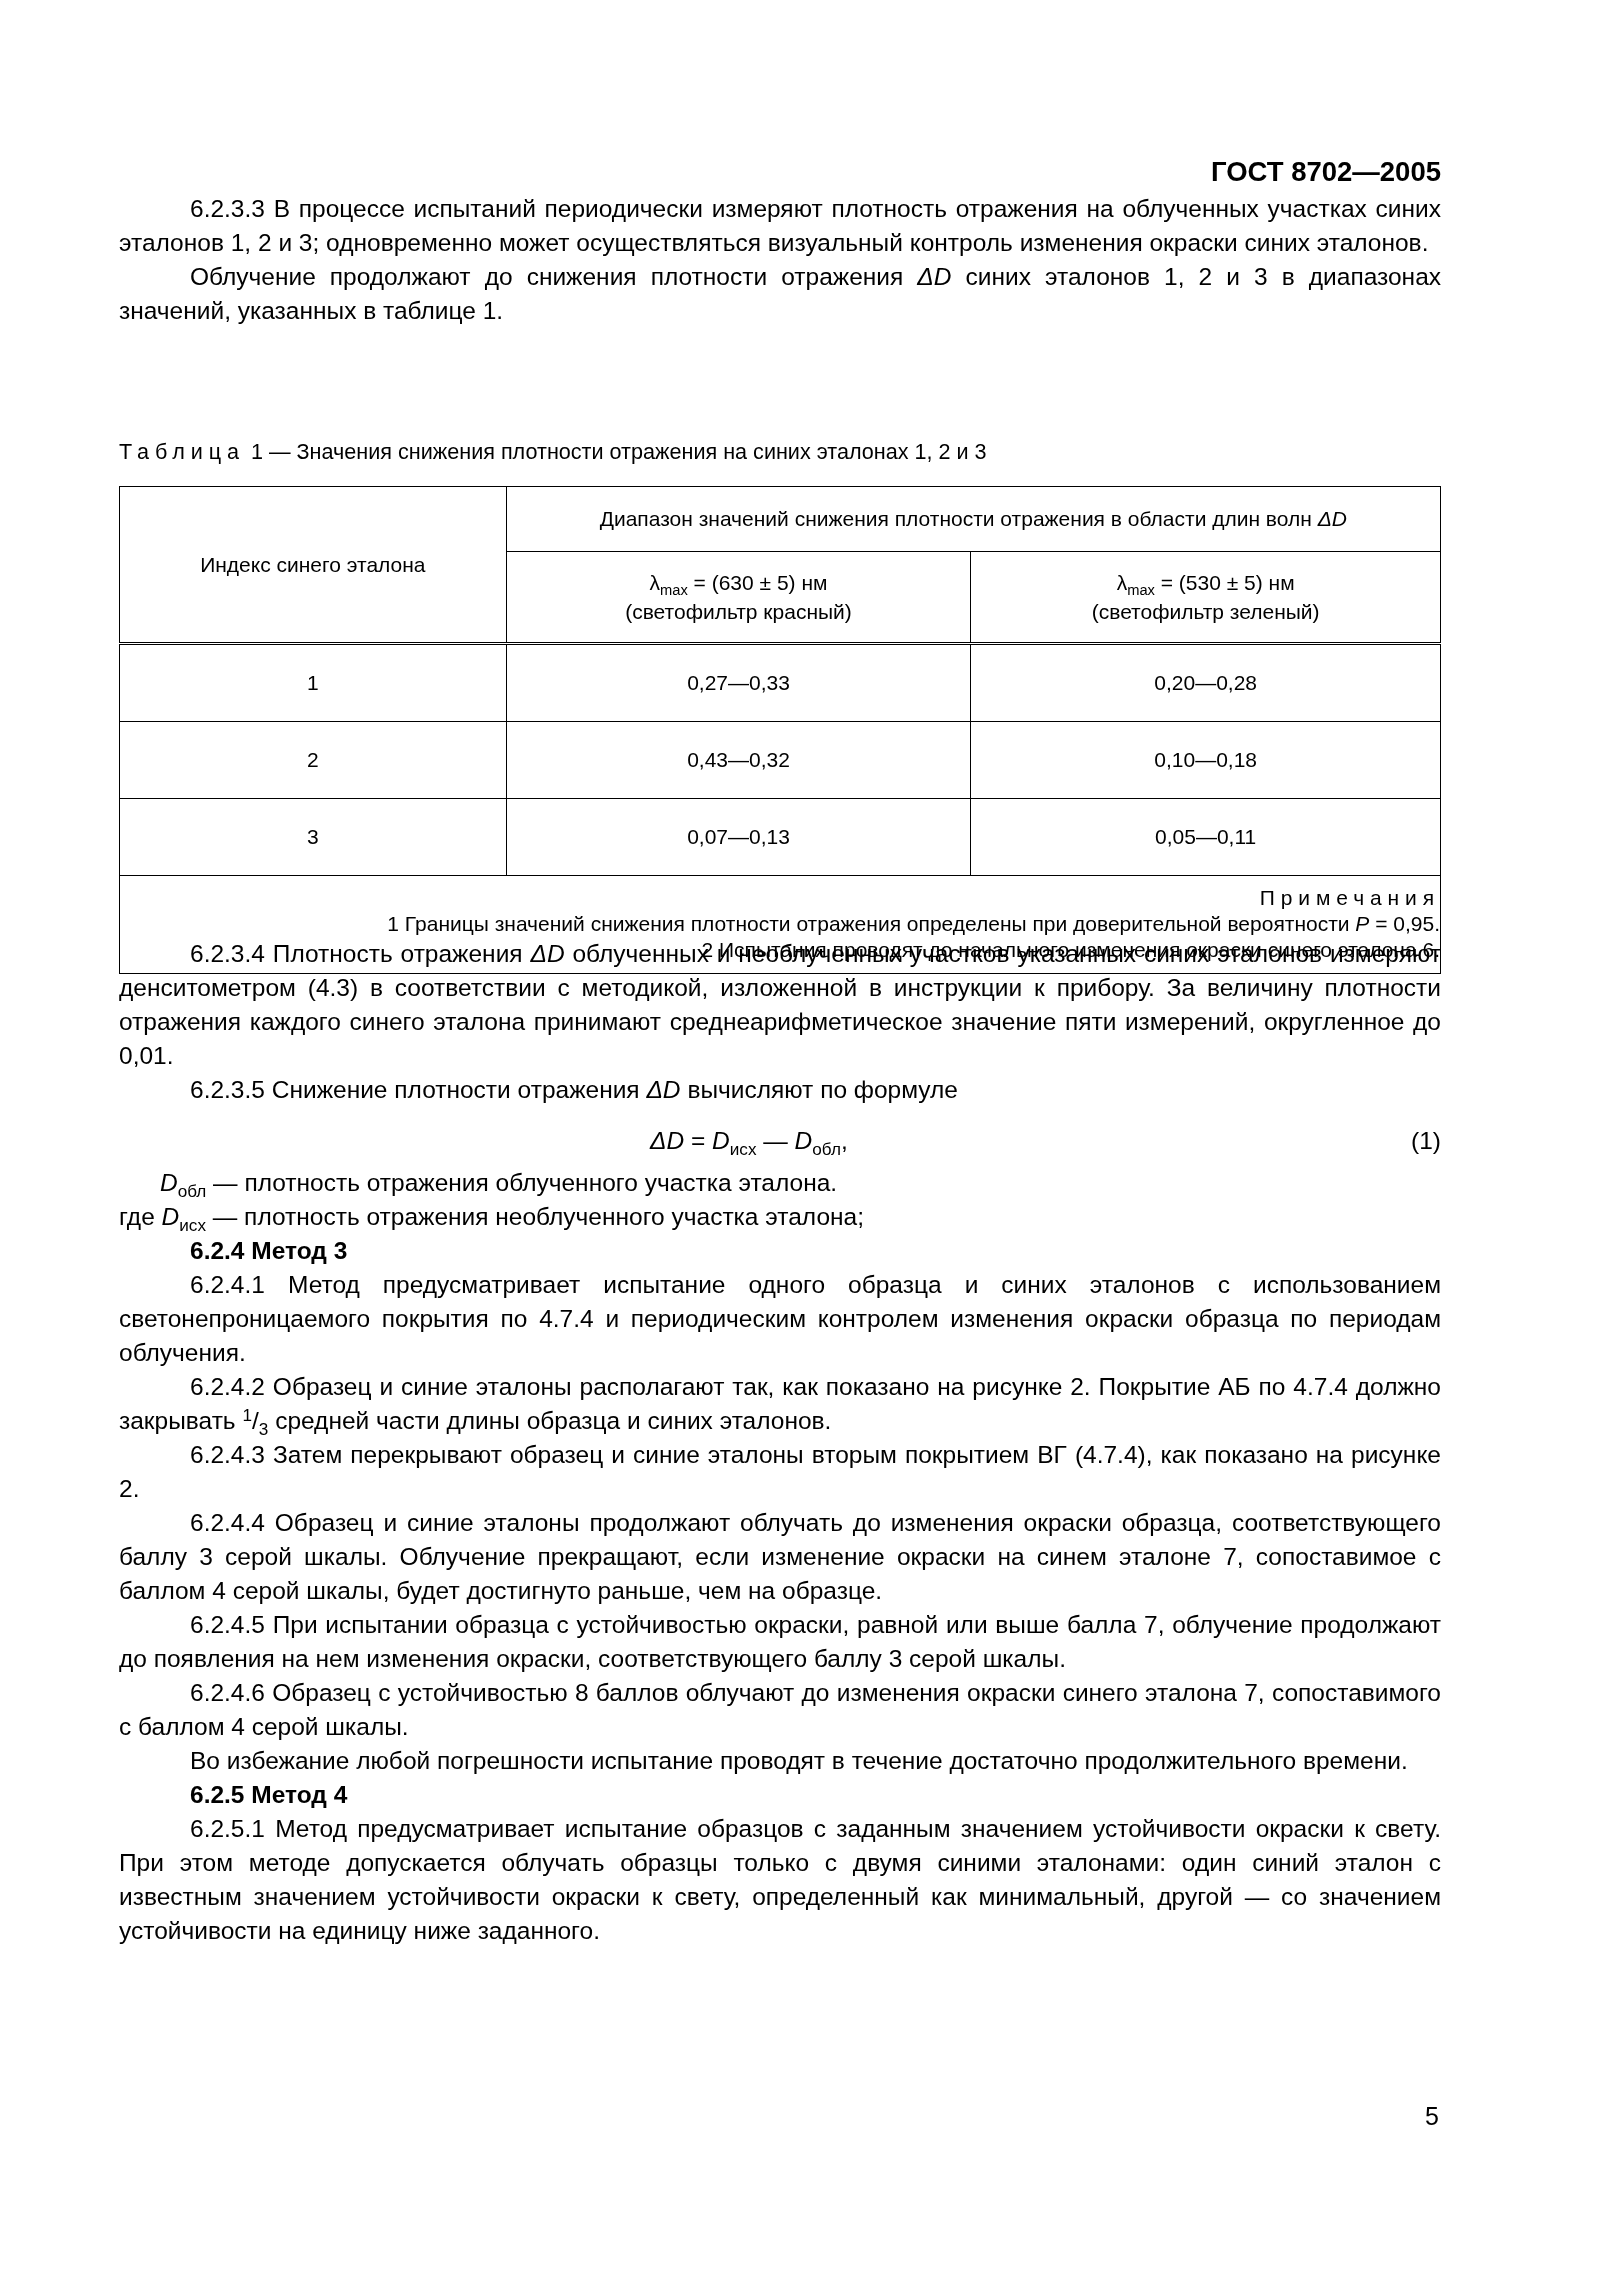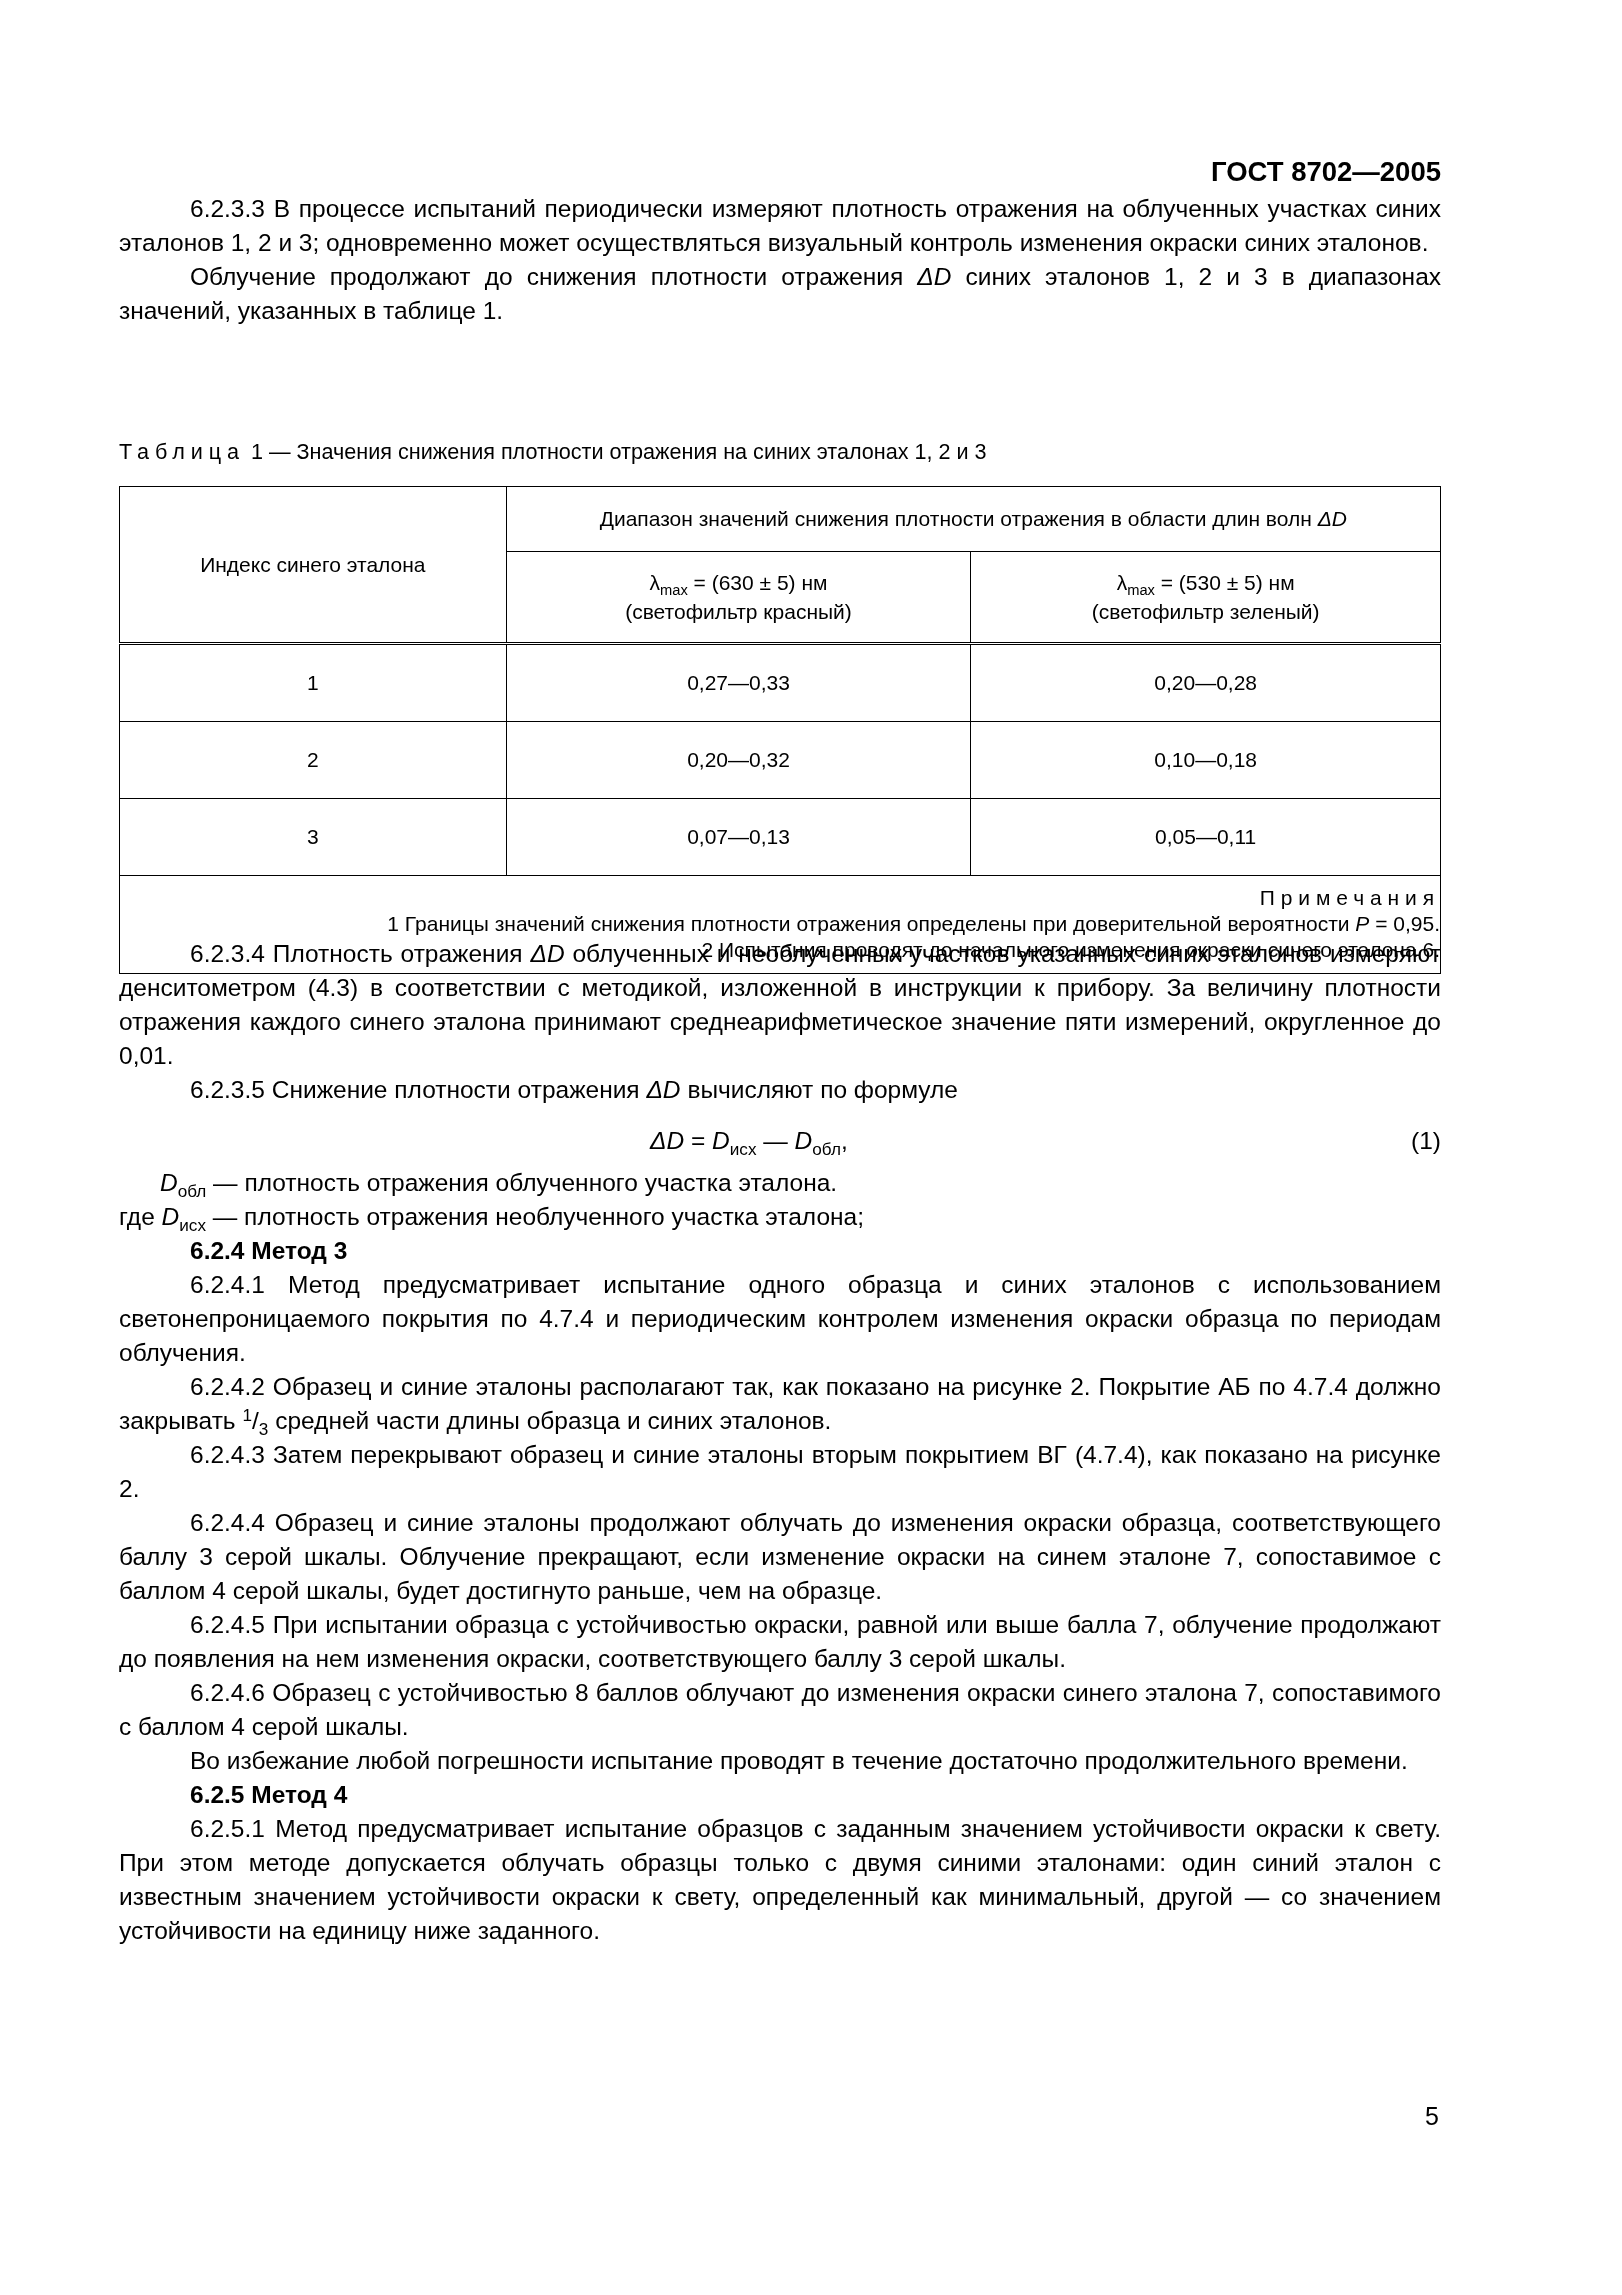--- a/index.html
+++ b/index.html
@@ -69,21 +69,21 @@
     <td><span>λ</span><sub>max</sub><span> = (630 ± 5) нм</span><br><span>(светофильтр красный)</span></td>
     <td><span>λ</span><sub>max</sub><span> = (530 ± 5) нм</span><br><span>(светофильтр зеленый)</span></td>
   </tr>
   <tr class="r dbl">
     <td>1</td>
     <td>0,27—0,33</td>
     <td>0,20—0,28</td>
   </tr>
   <tr class="r">
     <td>2</td>
-    <td>0,20—0,32</td>
+    <td>0,43—0,32</td>
     <td>0,10—0,18</td>
   </tr>
   <tr class="r">
     <td>3</td>
     <td>0,07—0,13</td>
     <td>0,05—0,11</td>
   </tr>
   <tr class="notes">
     <td colspan="3">
       <div class="notes-title">Примечания</div>

